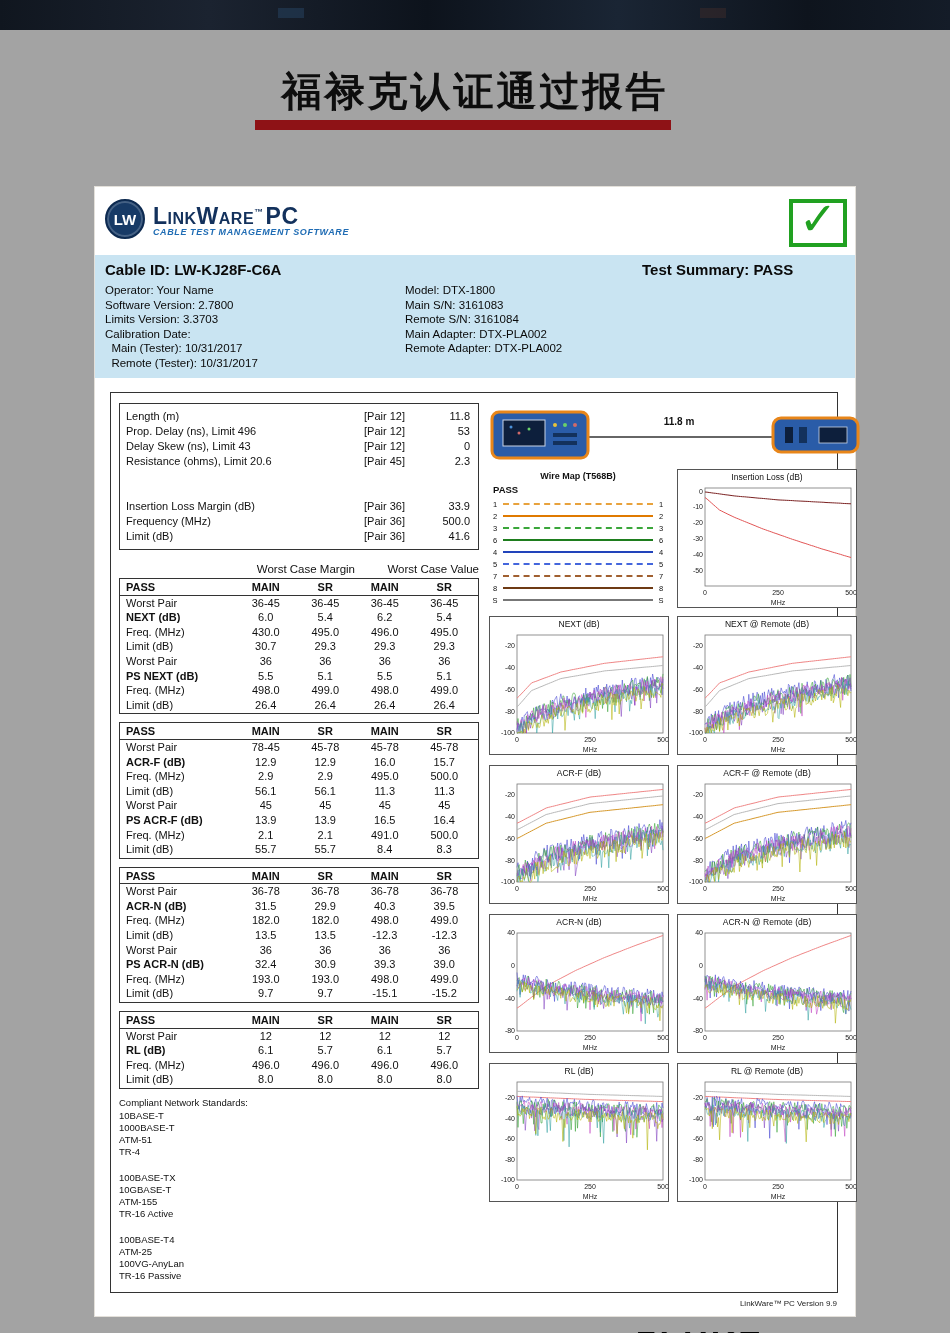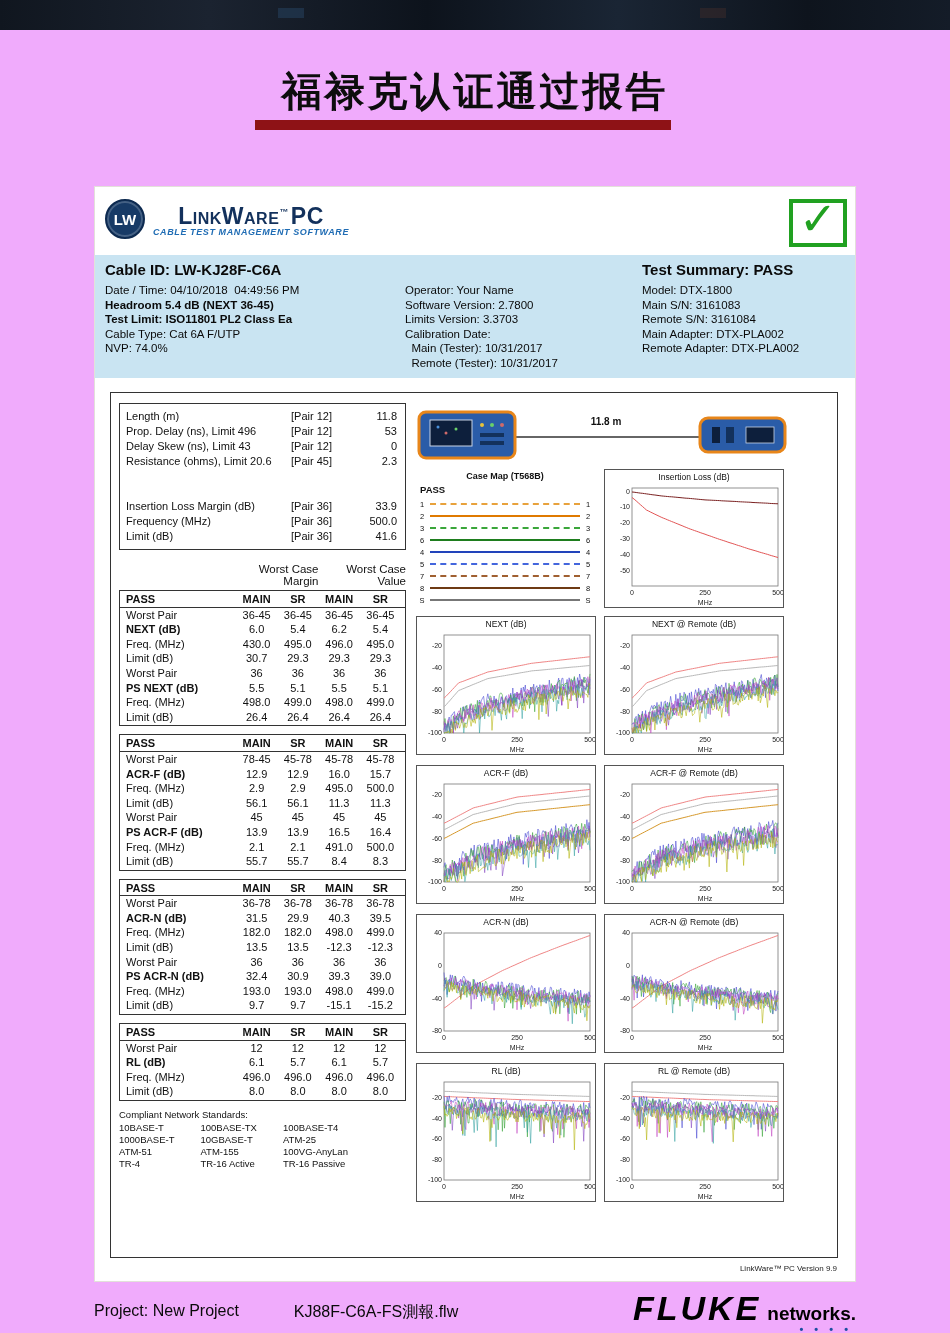--- a/index.html
+++ b/index.html
@@ -1,35 +1,35 @@
 <!DOCTYPE html>
 <html><head>
 <meta charset="utf-8">
 <style>
   * { box-sizing: border-box; }
   html,body { margin:0; padding:0; background:#fff; }
   body { font-family:"Liberation Sans","DejaVu Sans",sans-serif; color:#111; }
-  .canvas { position:relative; width:950px; height:1333px; margin:0 auto; background:#f0abfc; overflow:hidden; }
+  .canvas { position:relative; width:950px; height:1333px; margin:0 auto; background:#a3a3a3; overflow:hidden; }
 
   
   .top-strip { height:30px; width:100%;
     background:linear-gradient(90deg,#10161f 0%,#1b2330 22%,#0d131c 45%,#1a2534 65%,#0e141d 85%,#141c28 100%); position:relative; }
   .top-strip span { position:absolute; top:8px; width:26px; height:10px; opacity:.55; }
   .strip-spec1 { left:278px; background:#27415f; }
   .strip-spec2 { left:700px; background:#3a2a2a; }
 
   
   .main-title-wrap { margin-top:34px; text-align:center; }
   .main-title { margin:0; font-size:40px; font-weight:bold; letter-spacing:3px; color:#0d0d0d; }
   .title-underline { width:416px; height:10px; margin:1px auto 0; background:#8e1216; transform:translateX(-12px); }
 
   
   .report-page { width:762px; margin:56px auto 0; background:#fff; border:1px solid #e3e0da; padding-top:10px; }
 
-  .report-head { display:flex; justify-content:space-between; align-items:flex-start; padding:2px 6px 8px 10px;text-align:center; }
+  .report-head { display:flex; justify-content:space-between; align-items:flex-start; padding:2px 6px 8px 10px; }
   .logo { display:flex; align-items:center; gap:8px; }
   .logo-badge { width:40px; height:40px; border-radius:50%; background:#173a66; border:2px solid #0d2a50;
     color:#fff; font-weight:bold; font-size:15px; display:flex; align-items:center; justify-content:center;
     box-shadow:inset 0 0 0 2px #ffffff33; }
   .logo-name { font-size:23px; font-weight:bold; color:#13315c; font-variant:small-caps; letter-spacing:.5px; line-height:22px; }
   .logo-name sup { font-size:9px; font-variant:normal; }
   .logo-name .pc { font-variant:normal; margin-left:2px; }
   .logo-tag { font-size:9px; font-weight:bold; font-style:italic; color:#1f6cb4; letter-spacing:.6px; }
   .check-box { width:58px; height:48px; border:4px solid #21a121; background:#fff; display:flex; align-items:center; justify-content:center; margin-right:2px; }
   .check-box span { color:#21a121; font-size:46px; font-weight:bold; line-height:.8; transform:translateY(-4px); }
@@ -37,42 +37,42 @@
   
   .id-band { background:#c9e4f2; padding:6px 10px 8px; }
   .band-row { display:grid; grid-template-columns:537px 1fr; margin-bottom:5px; }
   .cable-id, .summary { font-size:15px; font-weight:bold; color:#0a0a0a; }
   .detail-cols { display:grid; grid-template-columns:300px 237px 1fr; }
   .detail-line { font-size:11.5px; line-height:14.5px; white-space:pre; color:#0a0a0a; }
   .bold { font-weight:bold; }
 
   
   .content-box { border:1px solid #333; margin:14px 17px 0 15px; padding:10px 8px; display:flex; gap:10px; align-items:flex-start; min-height:866px; background:#fff; }
-  .left-col { width:287px; flex:none; }
+  .left-col { width:360px; flex:none; }
   .right-col { flex:1; min-width:0; }
 
   
   .summary-tbl { border:1px solid #333; padding:5px 6px; font-size:11px; }
   .sum-row { display:grid; grid-template-columns:1fr 62px 46px; min-height:15px; line-height:15px; }
   .sum-value { text-align:right; padding-right:2px; }
 
   
   .wc-head { display:grid; grid-template-columns:112px 1fr 1fr; margin:13px 0 3px; font-size:11.5px; }
   .wc-head span { text-align:right; }
   .wc-tbl { border:1px solid #333; margin-bottom:8px; font-size:11px; padding:1px 0; }
   .wc-row { display:grid; grid-template-columns:112px repeat(4,1fr); line-height:14.6px; padding:0 4px; }
   .wc-tbl > div:first-of-type { font-weight:bold; border-bottom:1px solid #333; }
   .wc-values { display:contents; }
   .wc-val { text-align:center; }
   .wc-label { padding-left:2px; }
 
   
   .standards { margin-top:4px; font-size:9.5px; }
   .standards-title { margin-bottom:2px; }
-  .standards-cols { display:flex; gap:26px; }
+  .standards-cols { display:flex; gap:14px;flex-direction:column; }
   .std-line { line-height:12px; }
 
   
   .cable-diagram { height:62px; margin-bottom:4px; }
   .map-il-row { display:flex; gap:10px; margin-bottom:8px; align-items:flex-start; }
   .wiremap { width:178px; flex:none; padding-top:2px; }
   .wiremap-title { text-align:center; font-size:9px; font-weight:bold; margin-bottom:3px; }
   .wiremap-result { font-size:9.5px; font-weight:bold; margin:0 0 3px 4px; }
   .wire-row { display:flex; align-items:center; height:12px; gap:4px; font-size:7.5px; padding:0 2px; }
   .wire-pin { width:8px; text-align:center; flex:none; }
@@ -127,28 +127,20 @@
           <span>✓</span>
         </div>
     </div>
 
     <div class="id-band">
       <div class="band-row">
         <div class="cable-id">Cable ID: LW-KJ28F-C6A</div>
         <div class="summary">Test Summary: PASS</div>
       </div>
       <div class="detail-cols">
-        <div class="detail-col">
-
-        <div class="detail-line">Date / Time: 04/10/2018  04:49:56 PM</div>
-            <div class="detail-line bold">Headroom 5.4 dB (NEXT 36-45)</div>
-            <div class="detail-line bold">Test Limit: ISO11801 PL2 Class Ea</div>
-            <div class="detail-line">Cable Type: Cat 6A F/UTP</div>
-            <div class="detail-line">NVP: 74.0%</div>
-          </div>
         <div class="detail-col">
 
         <div class="detail-line">Operator: Your Name</div>
             <div class="detail-line">Software Version: 2.7800</div>
             <div class="detail-line">Limits Version: 3.3703</div>
             <div class="detail-line">Calibration Date:</div>
             <div class="detail-line">  Main (Tester): 10/31/2017</div>
             <div class="detail-line">  Remote (Tester): 10/31/2017</div>
           </div>
         <div class="detail-col">
@@ -516,21 +508,21 @@
               <rect x="284" y="15" width="85" height="34" rx="8" fill="#2a5ca8" stroke="#e8861a" stroke-width="3"></rect>
               <rect x="296" y="24" width="8" height="16" fill="#0d1f3c"></rect>
                 <rect x="310" y="24" width="8" height="16" fill="#13315c"></rect>
               <rect x="330" y="24" width="28" height="16" fill="#0d1f3c" stroke="#c8d4e6" stroke-width="0.8"></rect>
             </g>
           </svg>
         </div>
 
         <div class="map-il-row">
           <div class="wiremap">
-            <div class="wiremap-title">Case Map (T568B)</div>
+            <div class="wiremap-title">Wire Map (T568B)</div>
             <div class="wiremap-result">PASS</div>
             <div class="wiremap-rows">
 
                 <div class="wire-row">
                   <span class="wire-pin">1</span>
                   <span class="wire-line" style="border-top-color: rgb(232, 162, 60); border-top-style: dashed;"></span>
                   <span class="wire-pin">1</span>
                 </div>
 
                 <div class="wire-row">

